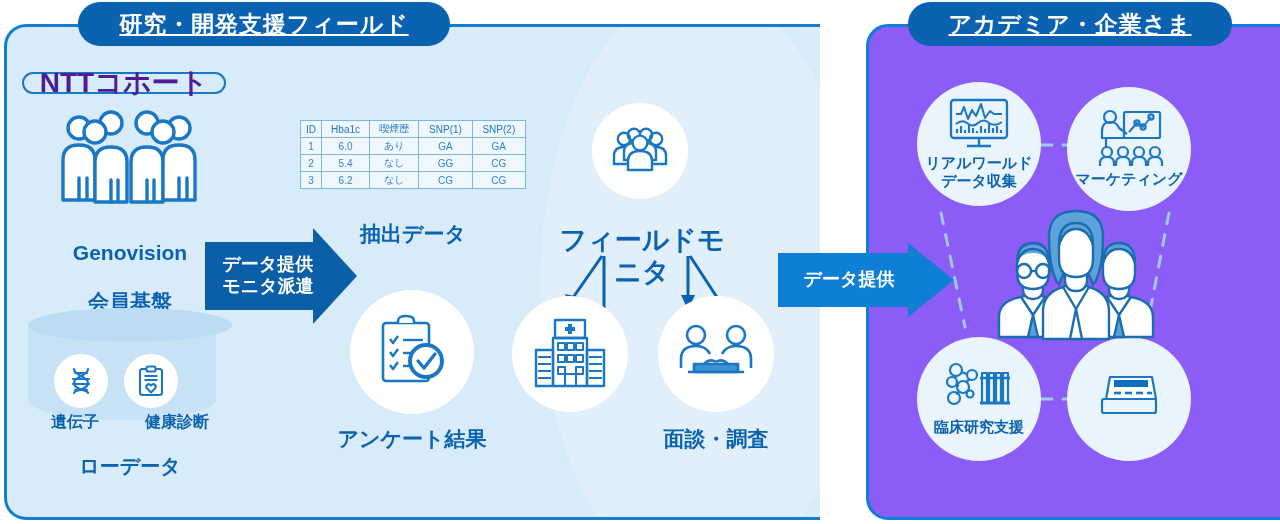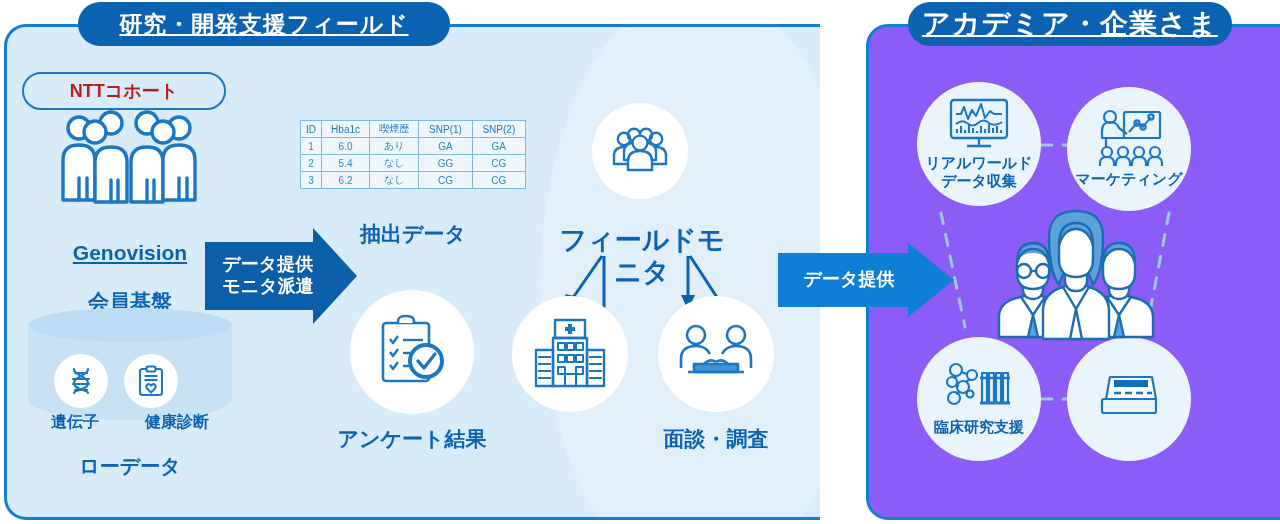--- a/index.html
+++ b/index.html
@@ -50,30 +50,30 @@
     color: #fff;
     border-radius: 999px;
     display: flex; align-items: center; justify-content: center;
     font-weight: 700;
     letter-spacing: .04em;
     white-space: nowrap;
     z-index: 20;
     text-decoration: underline;
   }
   #pill-left  { left: 78px;  top: 2px; width: 372px; height: 44px; font-size: 23px; }
-  #pill-right { left: 908px; top: 2px; width: 324px; height: 44px; font-size: 28px; }
+  #pill-right { left: 908px; top: 2px; width: 324px; height: 44px; font-size: 23px; }
 
   
   #ntt-chip {
     position: absolute; left: 22px; top: 72px;
-    width: 204px; height: 38px;
+    width: 204px; height: 22px;
     border: 2px solid #1b77c4; border-radius: 999px;
     background: #d8ebf9;
     display: flex; align-items: center; justify-content: center;
-    font-size: 18px; font-weight: 700; color: #b91c1c;
+    font-size: 28px; font-weight: 700; color: #4c1d95;
     z-index: 10;
   }
 
   
   .blk { position: absolute; z-index: 6; }
   .lbl {
     text-align: center;
     font-weight: 700;
     color: #0b62b0;
     line-height: 1.18;
@@ -82,27 +82,27 @@
   .circle-ico {
     background: #ffffff;
     border-radius: 50%;
     display: flex; align-items: center; justify-content: center;
   }
   .soft-circle { background: #eaf4fc; border-radius: 50%; }
 
   svg { display: block; overflow: visible; }
 
   
-  #genovision { left: 46px; top: 112px; width: 168px; text-decoration: underline; }
+  #genovision { left: 46px; top: 112px; width: 168px; }
   #geno-people { width: 168px; height: 92px; display:flex; justify-content:center; }
   #geno-name { margin-top: 12px; font-size: 21px; }
   #geno-sub  { margin-top: 7px; font-size: 17px; font-weight: 700; }
 
   
-  #cylinder { left: 28px; top: 308px; width: 204px; height: 112px; }
+  #cylinder { left: 28px; top: 308px; width: 188px; height: 112px; }
   #cyl-body {
     position: absolute; inset: 0;
     background: #c7e2f5;
     border-radius: 50% / 18%;
   }
   #cyl-top {
     position: absolute; left: 0; top: 0; width: 204px; height: 34px;
     background: #bcdcf3; border-radius: 50%;
   }
   .cyl-ico {

